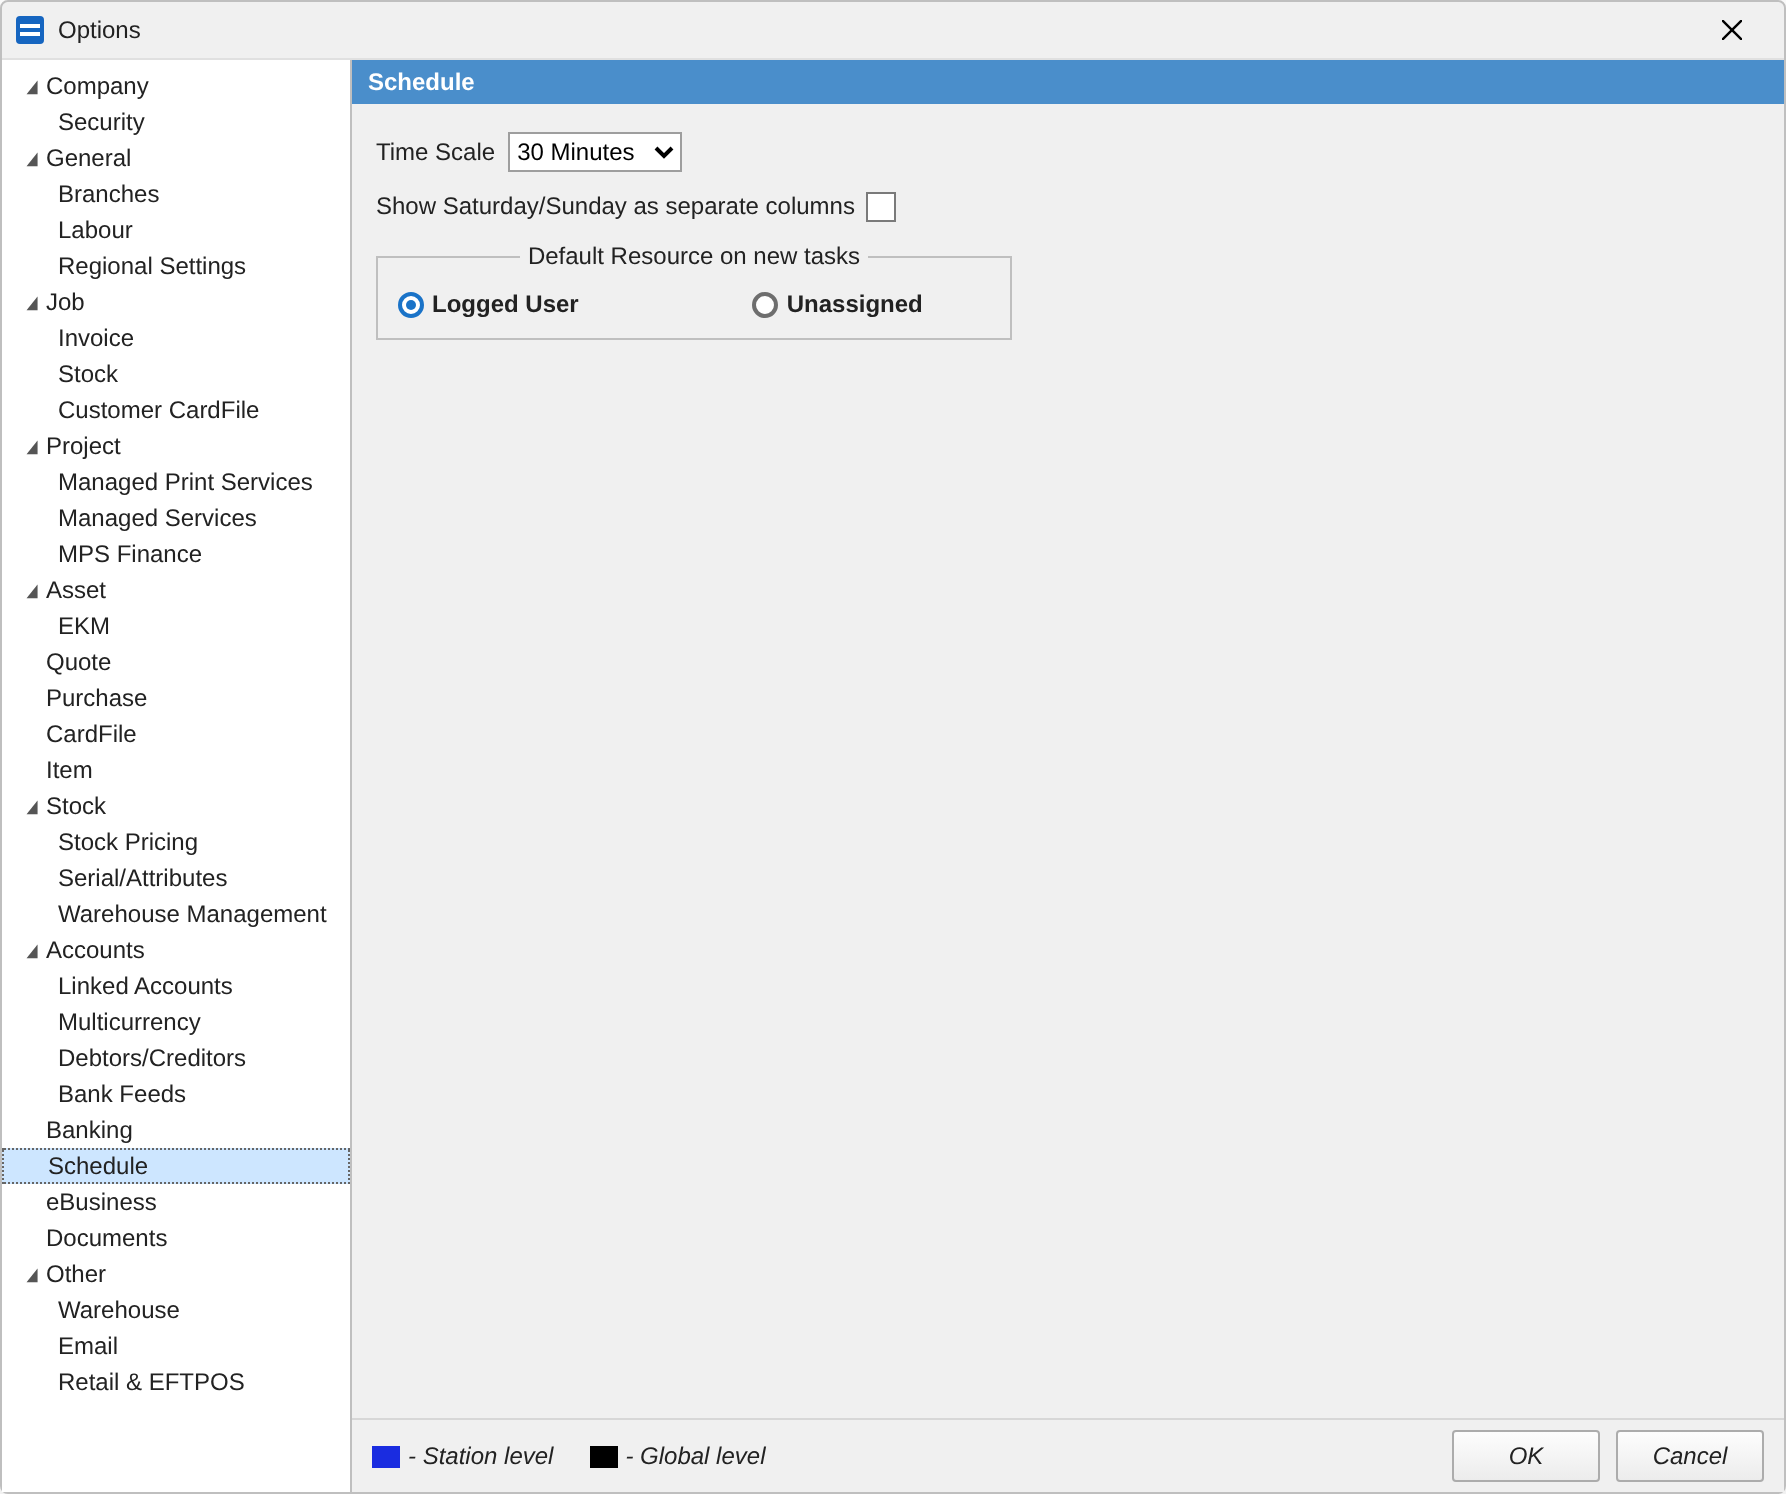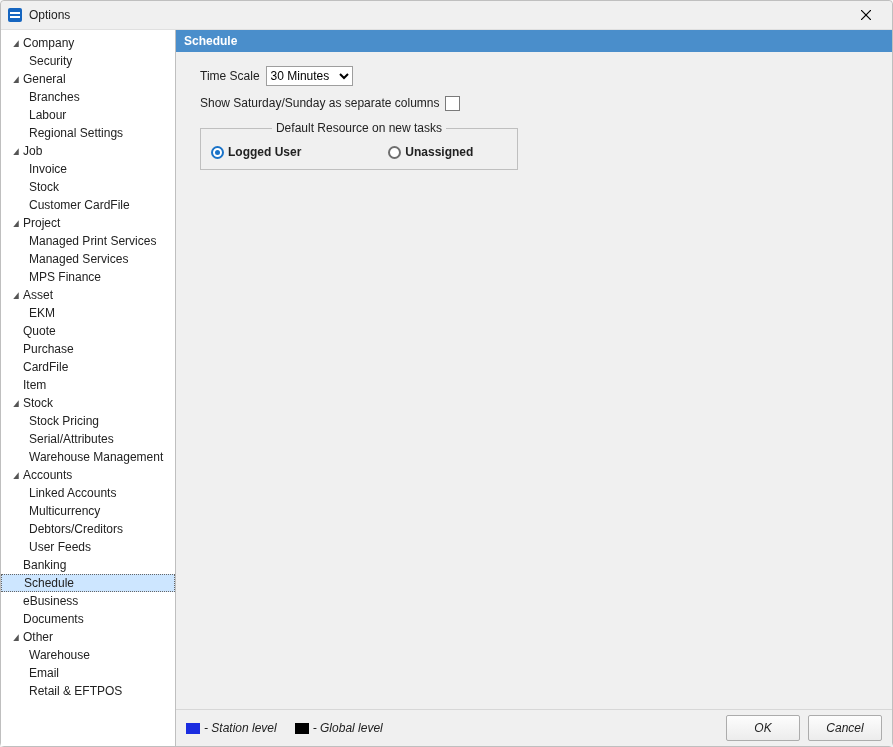--- a/index.html
+++ b/index.html
@@ -13,21 +13,21 @@
 .sidebar{width:174px;min-width:174px;background:#fff;border:1px solid #bfbfbf;border-top:none;border-left:none;border-bottom:none;overflow:auto;padding:4px 0 4px 0;}
 .tree-node{line-height:18px;}
 .tree-row{display:flex;align-items:center;height:18px;padding-right:4px;cursor:default;}
 .tree-row.selected{background:#cde6ff;border:1px dotted #666;box-sizing:border-box;height:18px;}
 .expander{width:14px;display:inline-flex;align-items:center;justify-content:center;color:#666;font-size:9px;}
 .tree-label{white-space:nowrap;}
 .indent-0 .tree-row{padding-left:8px;}
 .indent-1 .tree-row{padding-left:28px;}
 .content{flex:1;display:flex;flex-direction:column;min-width:0;}
 .panel-header{background:#4a8ecb;color:#fff;font-weight:bold;padding:4px 8px;font-size:12px;}
-.panel-body{flex:1;background:#f0f0f0;padding:14px 12px;position:relative;margin-left:12px;}
+.panel-body{flex:1;background:#f0f0f0;padding:14px 12px;position:relative;}
 .form-row{display:flex;align-items:center;margin-bottom:10px;}
 .form-row label.static{margin-right:6px;}
 select{font-size:12px;height:20px;border:1px solid #9e9e9e;background:#fff;}
 .sep-check{display:flex;align-items:flex-start;margin-bottom:10px;}
 .sep-check .box{width:13px;height:13px;border:1px solid #7a7a7a;background:#fff;margin-left:6px;}
 fieldset.group{border:1px solid #bfbfbf;padding:8px 10px 10px 10px;width:296px;margin:0;text-align:center;}
 fieldset.group legend{font-size:12px;padding:0 4px;}
 .radios{display:flex;gap:87px;align-items:center;padding-top:2px;font-weight:bold;}
 .radio{display:flex;align-items:center;gap:4px;}
 .radio .dot{width:13px;height:13px;border-radius:50%;border:2px solid #1a73c8;box-sizing:border-box;display:flex;align-items:center;justify-content:center;background:#fff;}
@@ -210,21 +210,21 @@
             <span class="tree-label">Multicurrency</span>
           </div>
         </div>
         <div class="tree-node indent-1">
           <div class="tree-row">
             <span class="tree-label">Debtors/Creditors</span>
           </div>
         </div>
         <div class="tree-node indent-1">
           <div class="tree-row">
-            <span class="tree-label">User Feeds</span>
+            <span class="tree-label">Bank Feeds</span>
           </div>
         </div>
         <div class="tree-node indent-0">
           <div class="tree-row">
             <span class="expander"></span>
             <span class="tree-label">Banking</span>
           </div>
         </div>
         <div class="tree-node indent-0">
           <div class="tree-row selected">

